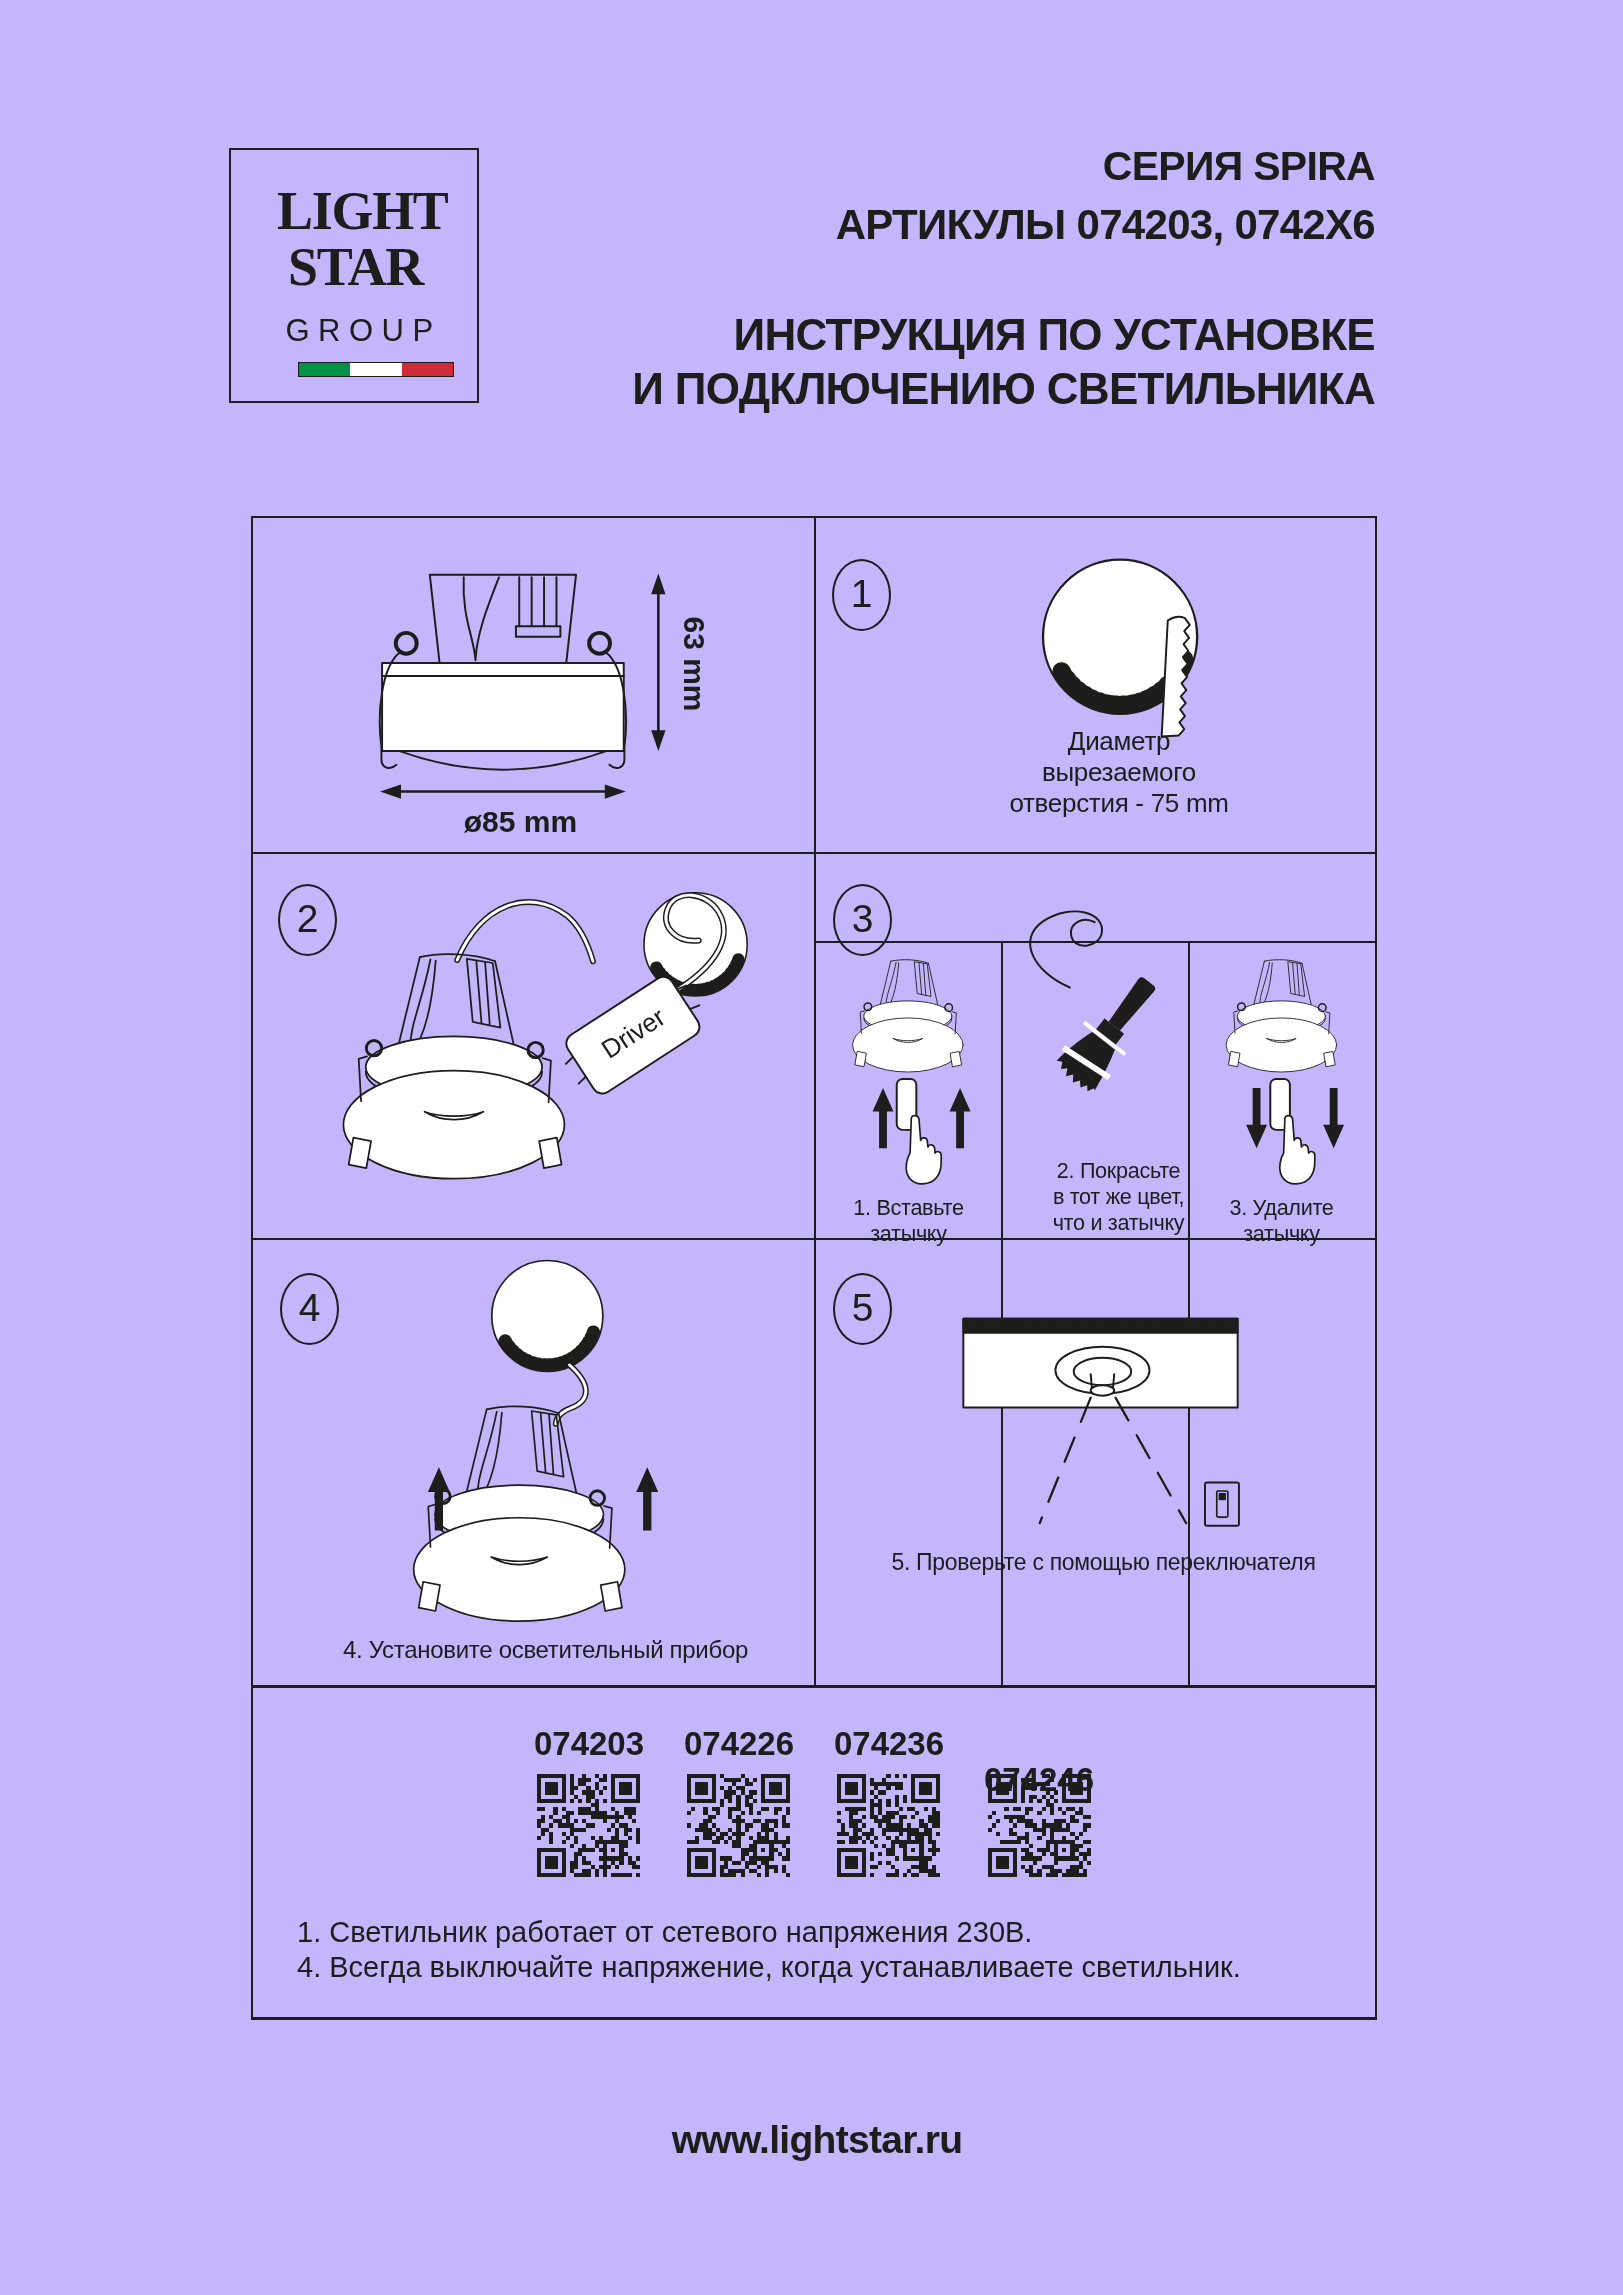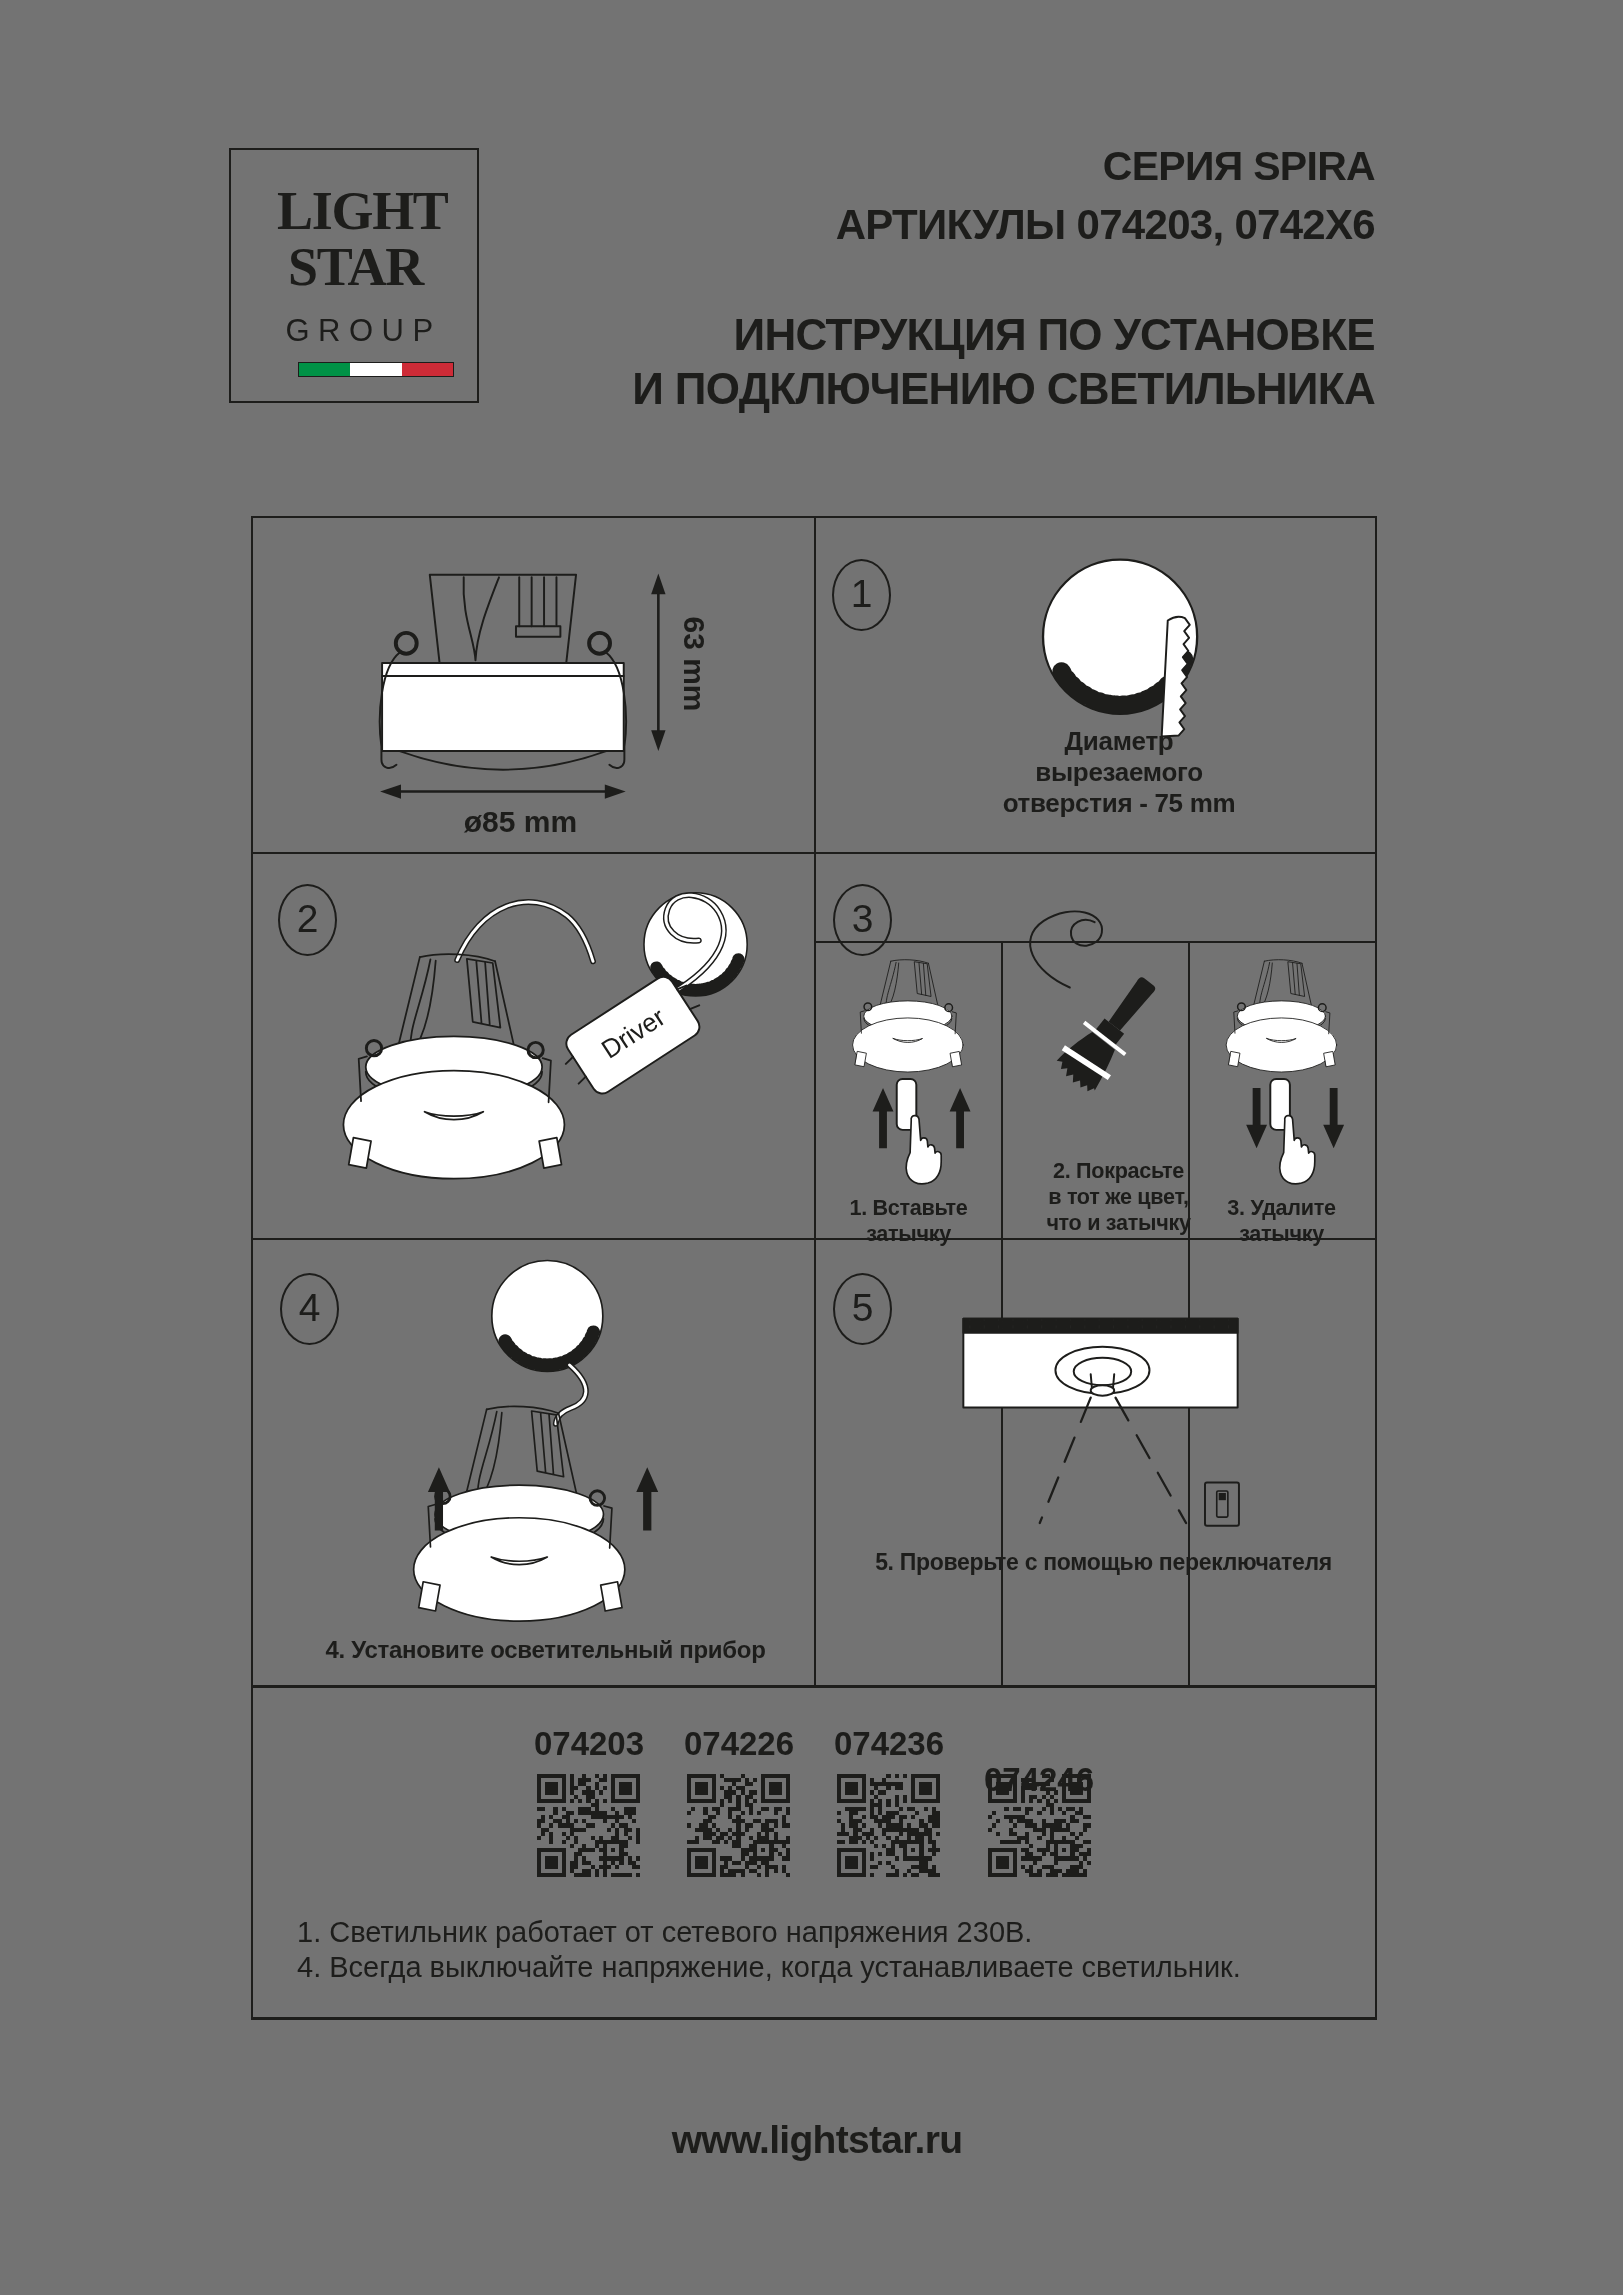--- a/index.html
+++ b/index.html
@@ -1,16 +1,16 @@
 <!DOCTYPE html>
 <html style="font-size:10.5px"><head>
 <meta charset="utf-8">
 <style>
   html,body{margin:0;padding:0;background:#e8e8e8;}
-  #page{position:relative;width:1623px;height:2295px;background:#737373;overflow:hidden;
+  #page{position:relative;width:1623px;height:2295px;background:#c4b5fd;overflow:hidden;
         font-family:"Liberation Sans", sans-serif;color:#1d1d1b;}
   .abs{position:absolute;}
   svg{display:block;}
   
   #logo-box{left:229px;top:148px;width:246px;height:251px;border:2px solid #1d1d1b;}
   .logo-line{left:46px;width:157px;text-align:center;font-family:"Liberation Serif", serif;
              font-weight:700;letter-spacing:-1.3px;line-height:1;}
   #logo-l1{top:34px;font-size:54px;}
   #logo-l2{top:90px;font-size:54px;}
   #logo-l3{top:165px;font-family:"Liberation Sans",sans-serif;font-weight:400;
@@ -23,21 +23,21 @@
   #hdr-articles{top:203px;font-size:42px;}
   #hdr-t1{top:312px;font-size:44px;}
   #hdr-t2{top:366px;font-size:44px;}
   
   #grid{left:251px;top:516px;width:1122px;height:1499px;border:2px solid #1d1d1b;border-bottom-width:3.3px;}
   .line{background:#1d1d1b;}
   
   .badge{width:55px;height:68px;border:2px solid #1d1d1b;border-radius:50%;
          text-align:center;font-size:39px;line-height:65px;font-weight:400;}
   
-  .cap{font-weight:700;text-align:center;letter-spacing:-0.3px;}
+  .cap{font-weight:400;text-align:center;letter-spacing:-0.3px;}
   .dimlab{font-weight:600;text-align:center;font-size:30px;}
   #notes{left:297px;top:1915px;width:1045px;font-size:29px;line-height:35px;font-weight:400;}
   #footer-url{left:621px;top:2118px;width:392px;text-align:center;font-size:39px;font-weight:700;letter-spacing:-0.7px;}
   .qr-label{width:144px;text-align:center;font-size:33px;font-weight:700;top:1725px;}
   .qr-box{top:1774px;width:103px;height:103px;}
 </style>
 </head>
 <body>
 
 <div id="page">

